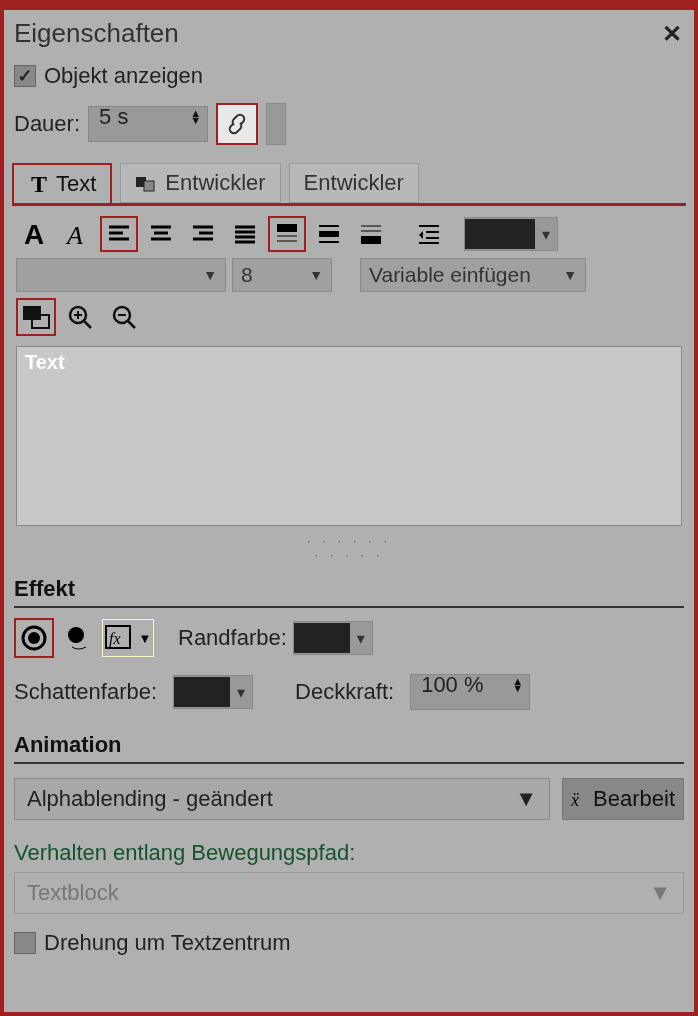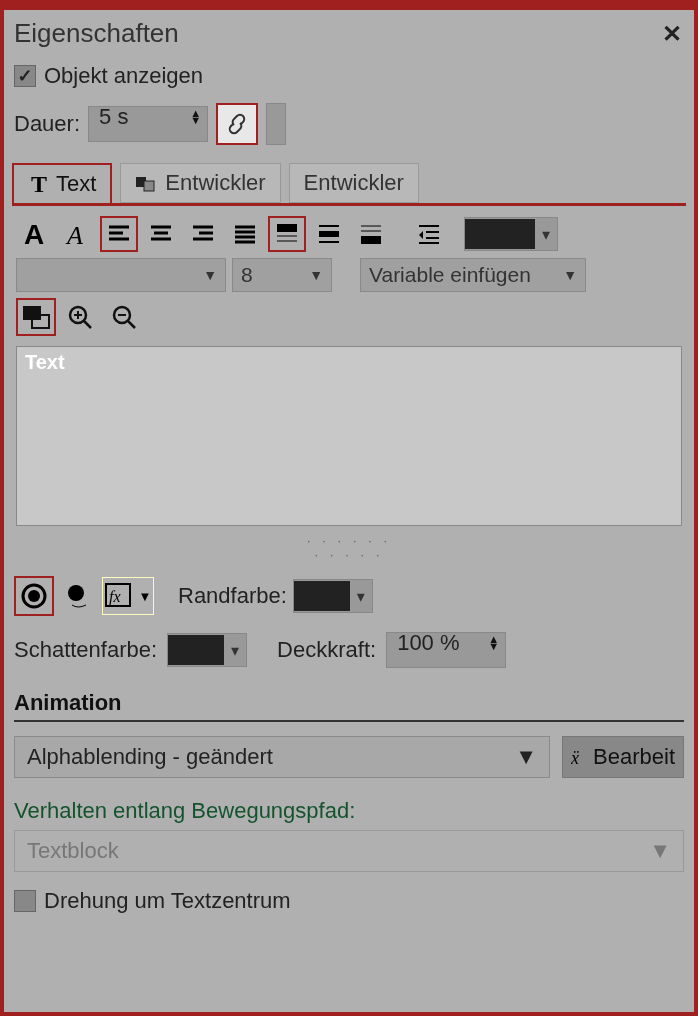--- a/index.html
+++ b/index.html
@@ -337,20 +337,21 @@
           </svg>
     </span>
   </div>
 
   <div class="textarea">
     <span>Text</span>
   </div>
 
   <div class="dots">· · · · · ·<br>· · · · ·</div>
 
+  <div class="section-title">Effekt</div>
 
   <div class="row" style="gap:6px;">
     <span class="tbtn sel" style="width:40px;height:40px">
       <svg width="28" height="28">
             <circle cx="14" cy="14" r="11" fill="none" stroke="#000" stroke-width="3"></circle>
             <circle cx="14" cy="14" r="6" fill="#000"></circle>
           </svg>
     </span>
     <span class="tbtn" style="width:36px;height:40px">
       <svg width="26" height="26">
@@ -366,21 +367,21 @@
       <span style="font-size:13px;margin-left:4px">▼</span>
     </span>
     <span style="width:12px"></span>
     <span class="label">Randfarbe:</span>
     <span class="color-combo">
       <span class="color-swatch" style="width:56px"></span>
       <span class="dd">▾</span>
     </span>
   </div>
 
-  <div class="row" style="gap:10px; margin-top:16px;">
+  <div class="row" style="gap:16px; margin-top:16px;">
     <span class="label">Schattenfarbe:</span>
     <span class="color-combo">
       <span class="color-swatch" style="width:56px"></span>
       <span class="dd">▾</span>
     </span>
     <span style="width:10px"></span>
     <span class="label">Deckkraft:</span>
     <span class="spinner" style="min-width:120px">
       <span class="val">100 %</span>
       <span class="arrows">▲<br>▼</span>

